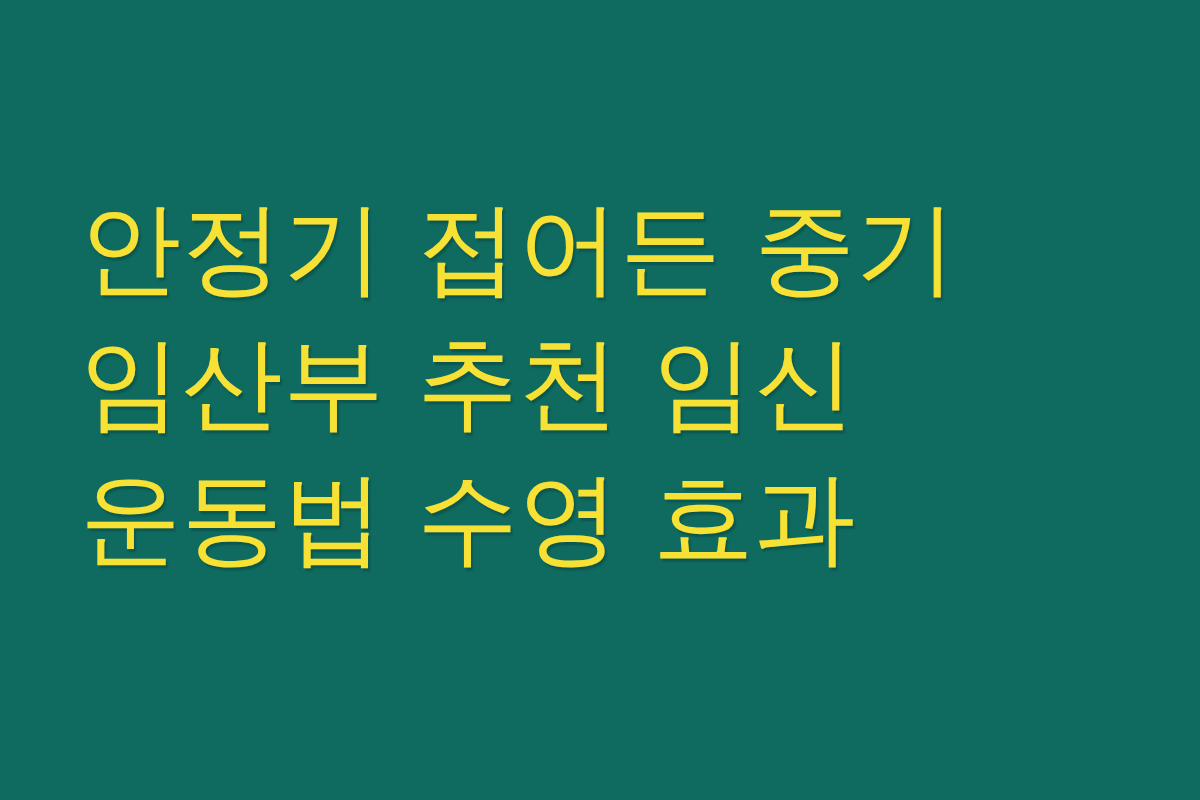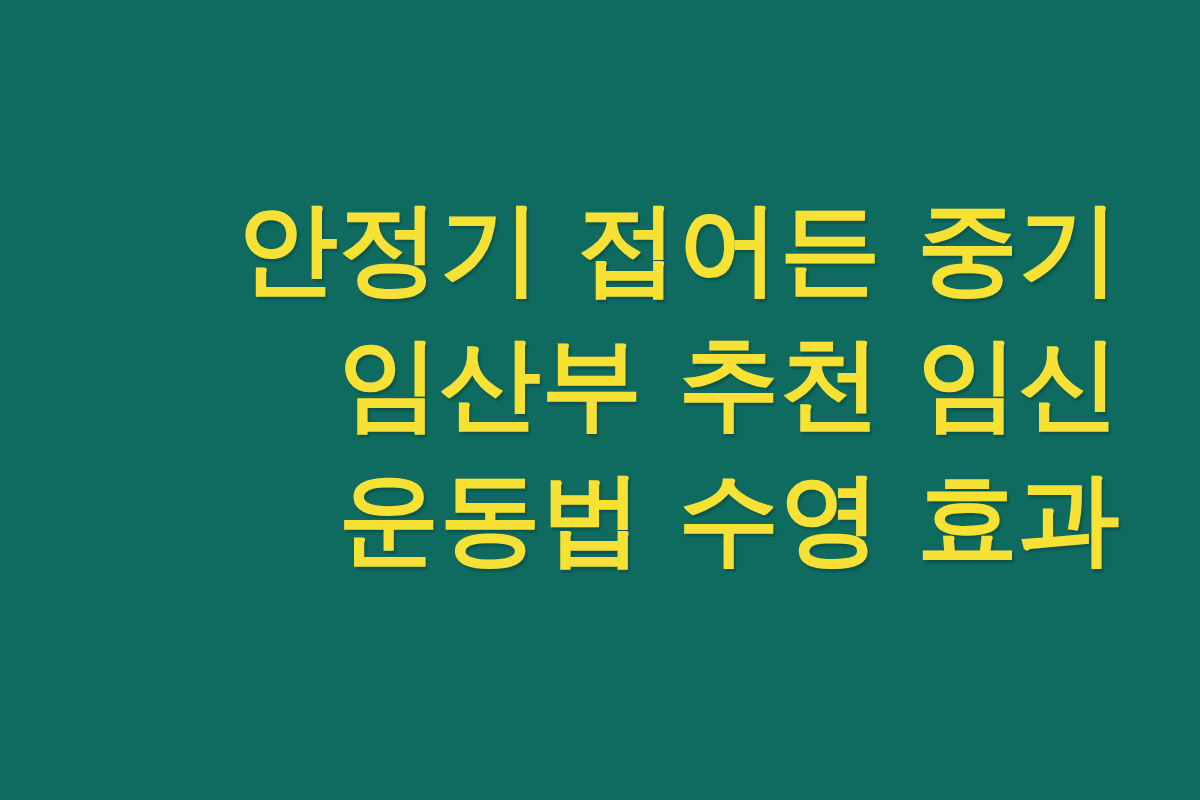--- a/index.html
+++ b/index.html
@@ -22,25 +22,25 @@
     display: flex;
     align-items: center;
     justify-content: center;
     box-sizing: border-box;
   }
 
   #headline {
     width: 1040px;
     margin: 16px;
     padding: 0;
-    text-align: right;
+    text-align: left;
     color: #F8E135;
     font-family: "DejaVu Sans", sans-serif;
     font-size: 101px;
-    font-weight: 700;
+    font-weight: 400;
     line-height: 135px;
     letter-spacing: 0.5px;
     word-break: keep-all;
     overflow-wrap: break-word;
     text-shadow: 2px 3px 2px rgba(0, 40, 35, 0.30);
     -webkit-font-smoothing: antialiased;
     position: relative;
     top: -17px;
   }
 </style>

